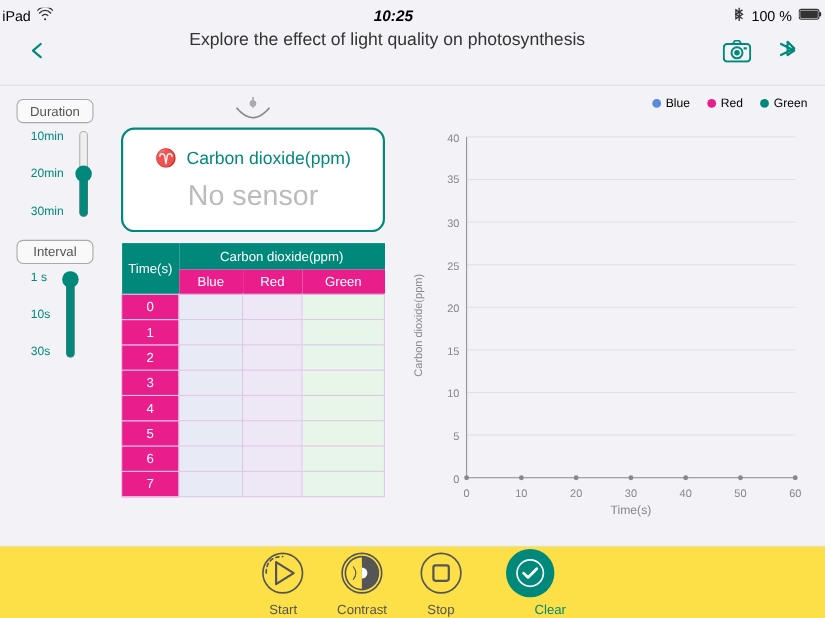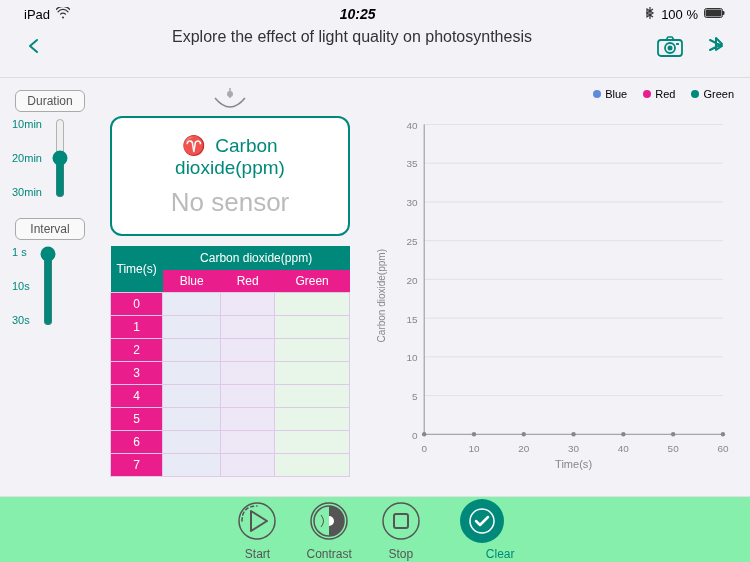--- a/index.html
+++ b/index.html
@@ -12,21 +12,21 @@
       position: relative;
     }
 
     
     .status-bar {
       height: 28px;
       background: #f2f2f7;
       display: flex;
       align-items: center;
       justify-content: space-between;
-      padding: 0 24px;
+      padding: 0 2px;
       font-size: 13px;
       font-weight: 500;
     }
     .status-left { display: flex; align-items: center; gap: 6px; }
     .status-center { font-size: 14px; font-weight: 600; font-style: italic; }
     .status-right { display: flex; align-items: center; gap: 6px; font-size: 13px; }
 
     
     .header {
       height: 50px;
@@ -93,20 +93,21 @@
       background: #f9f9f9;
       width: 70px;
       align-self: center;
     }
 
     .slider-container {
       display: flex;
       align-items: center;
       gap: 6px;
       padding-left: 4px;
+      margin-left: 16px;
     }
 
     .slider-ticks {
       display: flex;
       flex-direction: column;
       gap: 0px;
       font-size: 11px;
       color: #00897b;
       justify-content: space-between;
       height: 80px;
@@ -136,21 +137,21 @@
     .sensor-card {
       border: 2px solid #00897b;
       border-radius: 12px;
       padding: 16px;
       background: white;
       text-align: center;
       position: relative;
     }
 
     .sensor-card-title {
-      font-size: 19px;
+      font-size: 16px;
       color: #00897b;
       margin-bottom: 8px;
     }
 
     .sensor-card-value {
       font-size: 26px;
       color: #bbb;
       font-weight: 300;
     }
 
@@ -249,21 +250,21 @@
     }
 
     .chart-svg {
       width: 100%;
       height: 100%;
     }
 
     
     .bottom-toolbar {
       height: 66px;
-      background: #86efac;
+      background: #fde047;
       border-top: 1px solid #e0e0e0;
       display: flex;
       align-items: center;
       justify-content: center;
       gap: 27px;
     }
 
     .toolbar-btn {
       display: flex;
       flex-direction: column;

